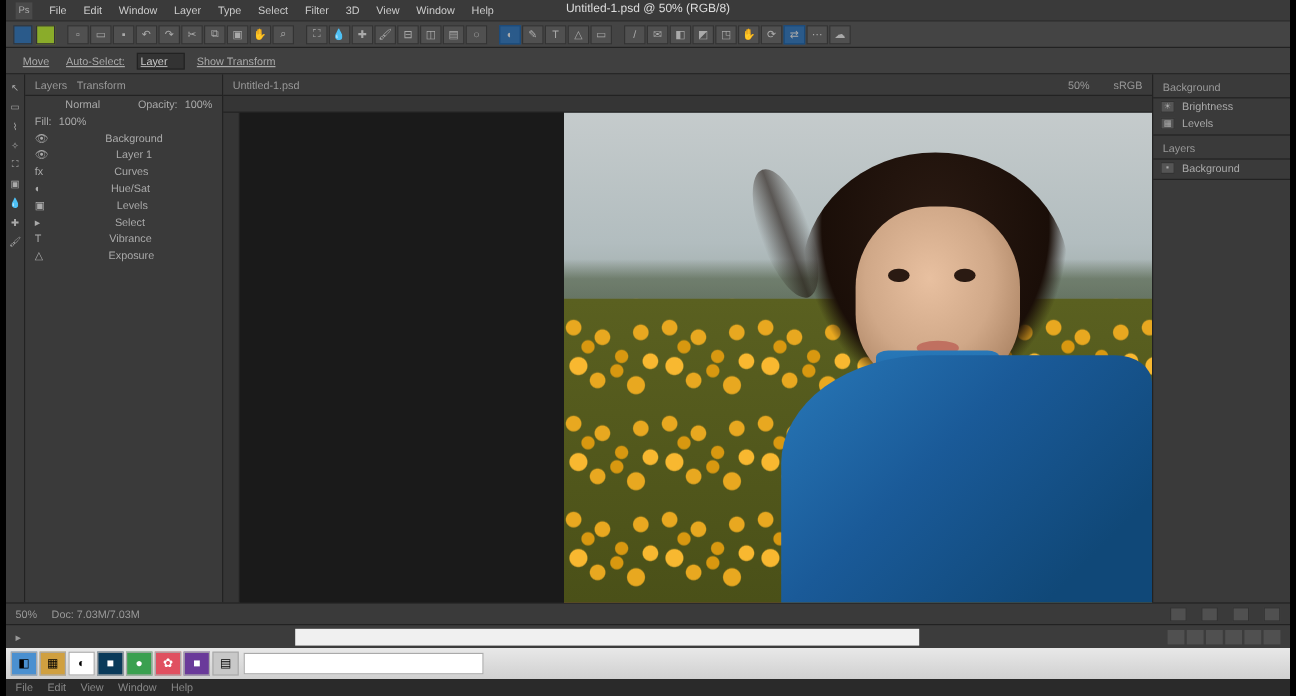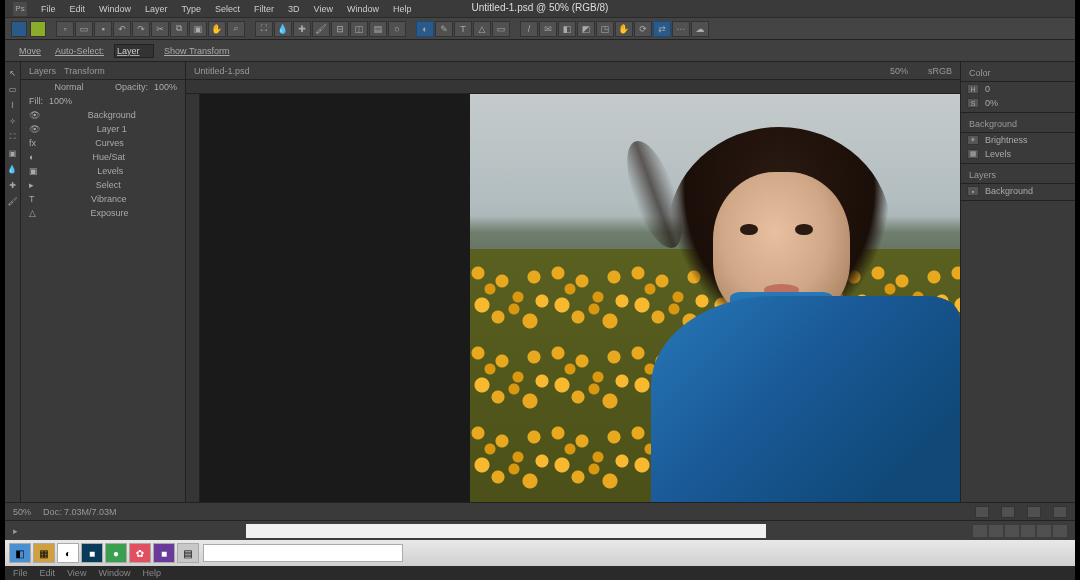--- a/index.html
+++ b/index.html
@@ -256,33 +256,20 @@
               <div class="jacket"></div>
             </div>
           </div>
         </div>
       </div>
     </div>
 
     <div class="right-panel">
       <div class="panel-section">
         <div class="panel-tabs">
-            <span>Color</span>
-          </div>
-        <div class="panel-row">
-            <div class="icon-box">H</div>
-            <span>0</span>
-          </div>
-        <div class="panel-row">
-            <div class="icon-box">S</div>
-            <span>0%</span>
-          </div>
-      </div>
-      <div class="panel-section">
-        <div class="panel-tabs">
             <span>Background</span>
           </div>
         <div class="panel-row">
             <div class="icon-box">☀</div>
             <span>Brightness</span>
           </div>
         <div class="panel-row">
             <div class="icon-box">▦</div>
             <span>Levels</span>
           </div>

